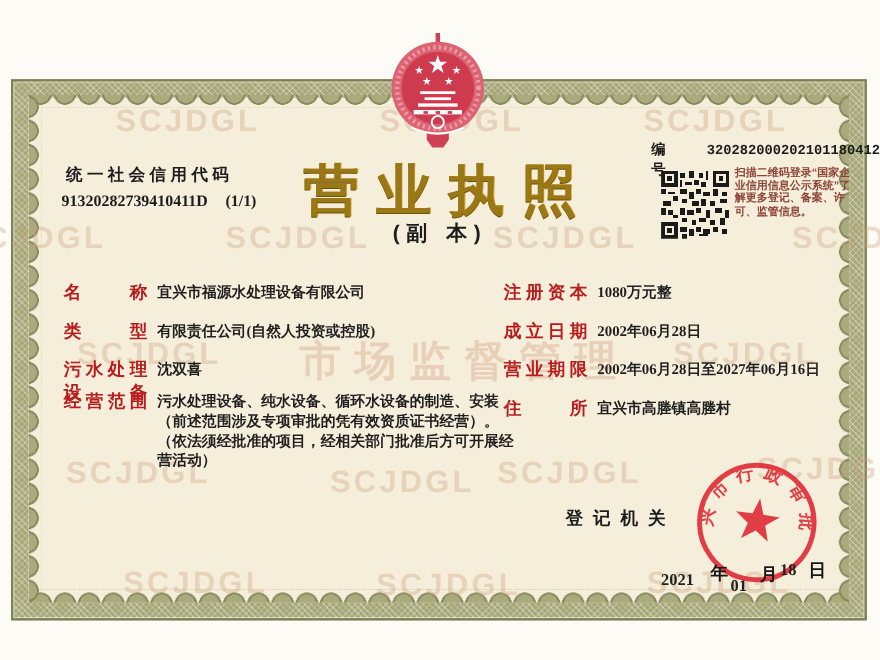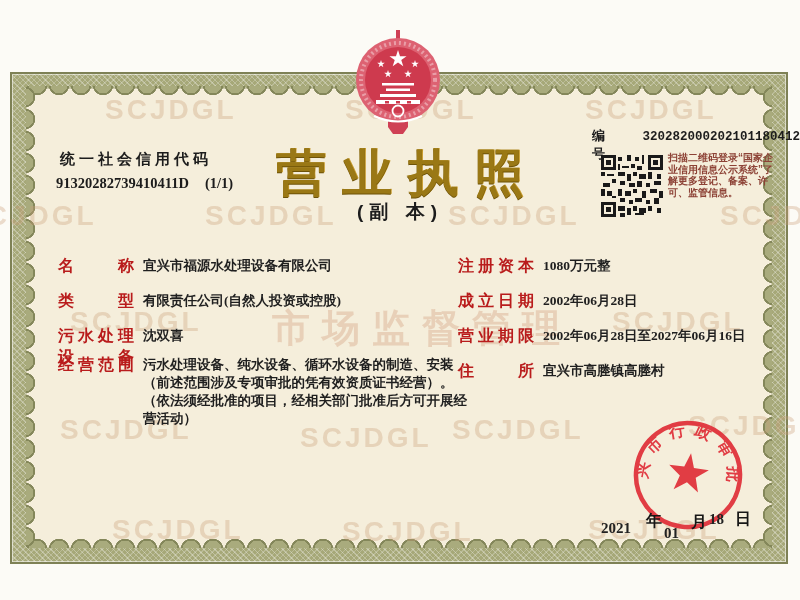--- a/index.html
+++ b/index.html
@@ -225,20 +225,21 @@
   </div>
   <div class="row" style="left:458px;top:326px">
     <span class="lbl lbl-r">营业期限</span>
     <span class="val val-r">2002年06月28日至2027年06月16日</span>
   </div>
   <div class="row" style="left:458px;top:361px">
     <span class="lbl lbl-r">住所</span>
     <span class="val val-r">宜兴市高塍镇高塍村</span>
   </div>
 
+  <div class="t registry">登记机关</div>
   <span class="dn" style="left:601px;top:520px">2021</span>
   <span class="d" style="left:646px;top:511px">年</span>
   <span class="dn" style="left:664px;top:525px">01</span>
   <span class="d" style="left:691px;top:512px">月</span>
   <span class="dn" style="left:709px;top:511px">18</span>
   <span class="d" style="left:735px;top:509px">日</span>
 
   <svg class="seal" viewBox="0 0 116 116">
     <defs>
       <path id="sealArc" d="M 20.4,71.7 A 40,40 0 1 1 95.6,71.7" fill="none"></path>

